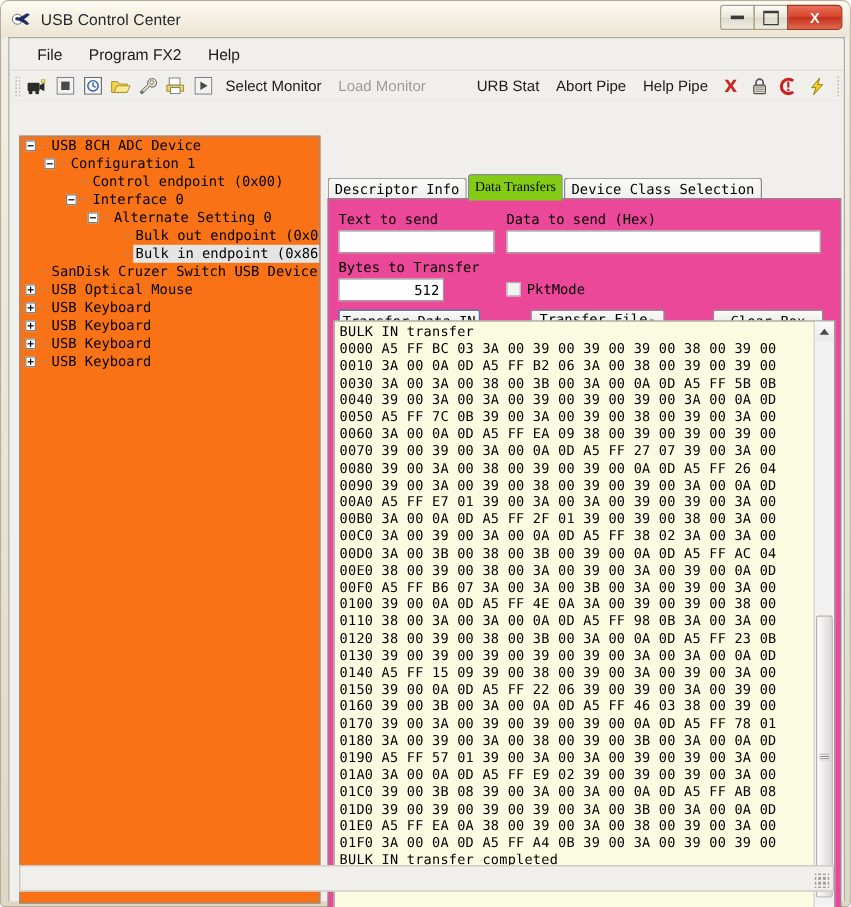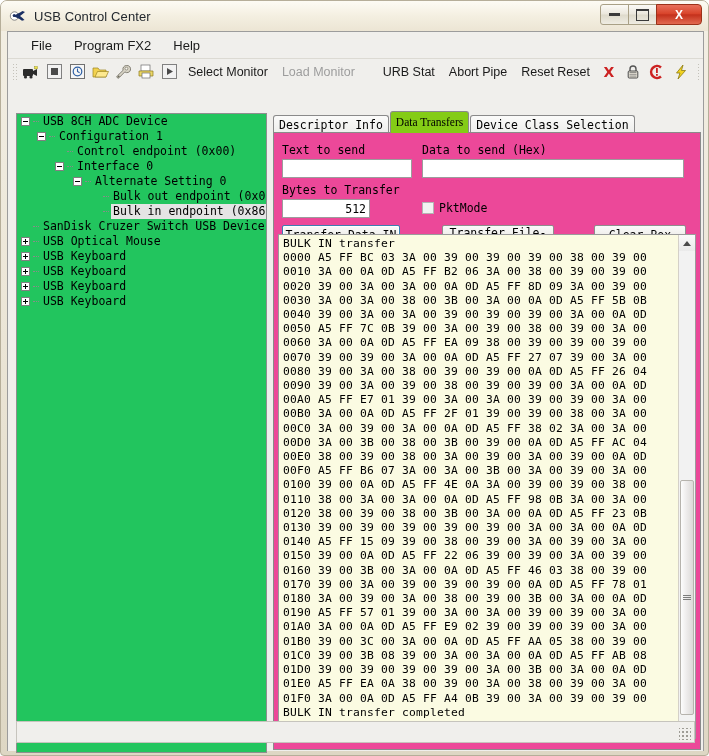--- a/index.html
+++ b/index.html
@@ -142,21 +142,21 @@
     left: 0; top: 52px;
     right: 0; bottom: 0;
     background: #f0efec;
   }
 
   
   .tree-panel {
     position: absolute;
     left: 8px; top: 29px;
     width: 251px; height: 640px;
-    background: #22c55e;
+    background: #f97316;
     border: 1px solid #8e8e8e;
     box-sizing: border-box;
     overflow: hidden;
     font-family: "DejaVu Sans Mono", monospace;
     font-size: 11.5px;
     color: #000;
   }
   .tree-row {
     height: 15px;
     line-height: 15px;
@@ -195,23 +195,24 @@
   .noexp { width: 9px; margin-right:3px; flex:0 0 auto; display:inline-block;}
 
   
   .right-panel {
     position: absolute;
     left: 265px; top: 29px;
     width: 428px; height: 640px;
   }
   .tabstrip {
     display: flex;
-    align-items: flex-end;
+    align-items: center;
     height: 20px;
     position: relative;
+    margin-top: 33px;
   }
   .tab {
     font-family: "DejaVu Sans Mono", monospace;
     font-size: 11.5px;
     color: #000;
     padding: 2px 5px 2px 5px;
     border: 1px solid #8a8a8a;
     border-bottom: none;
     background: linear-gradient(to bottom,#fbfbfa,#ececea);
     margin-right: 1px;
@@ -455,21 +456,21 @@
         </svg>
       </div>
 
       <div class="tb-text">Select Monitor</div>
       <div class="tb-text disabled">Load Monitor</div>
 
       <div class="tb-spacer"></div>
 
       <div class="tb-text">URB Stat</div>
       <div class="tb-text">Abort Pipe</div>
-      <div class="tb-text">Reset Reset</div>
+      <div class="tb-text">Help Pipe</div>
 
       <div class="tb-icon-lg">
         <svg width="16" height="16" viewBox="0 0 16 16">
           <text x="8" y="13" font-family="DejaVu Sans" font-size="14" font-weight="bold" fill="#cc2222" text-anchor="middle">X</text>
         </svg>
       </div>
       <div class="tb-icon-lg">
         <svg width="16" height="16" viewBox="0 0 16 16">
           <path d="M5 7 L5 5 a3 3 0 0 1 6 0 L11 7" fill="none" stroke="#555" stroke-width="1.4"></path>
           <rect x="3.2" y="7" width="9.6" height="7" rx="1" fill="#e8e4d8" stroke="#4a4a4a" stroke-width="1"></rect>
@@ -600,21 +601,20 @@
 
           <button class="btn focus" style="left:8px; top:92px; width:118px; height:20px;">Transfer Data-IN</button>
           <button class="btn" style="left:168px; top:92px; width:112px; height:20px;">Transfer File-IN</button>
           <button class="btn" style="left:320px; top:92px; width:92px; height:20px;">Clear Box</button>
 
           <div class="hexbox">
             <div class="hexscroll" id="hex-lines">
                 <div class="hexline">BULK IN transfer</div>
                 <div class="hexline">0000 A5 FF BC 03 3A 00 39 00 39 00 39 00 38 00 39 00</div>
                 <div class="hexline">0010 3A 00 0A 0D A5 FF B2 06 3A 00 38 00 39 00 39 00</div>
-                <div class="hexline">0020 39 00 3A 00 3A 00 0A 0D A5 FF 8D 09 3A 00 39 00</div>
                 <div class="hexline">0030 3A 00 3A 00 38 00 3B 00 3A 00 0A 0D A5 FF 5B 0B</div>
                 <div class="hexline">0040 39 00 3A 00 3A 00 39 00 39 00 39 00 3A 00 0A 0D</div>
                 <div class="hexline">0050 A5 FF 7C 0B 39 00 3A 00 39 00 38 00 39 00 3A 00</div>
                 <div class="hexline">0060 3A 00 0A 0D A5 FF EA 09 38 00 39 00 39 00 39 00</div>
                 <div class="hexline">0070 39 00 39 00 3A 00 0A 0D A5 FF 27 07 39 00 3A 00</div>
                 <div class="hexline">0080 39 00 3A 00 38 00 39 00 39 00 0A 0D A5 FF 26 04</div>
                 <div class="hexline">0090 39 00 3A 00 39 00 38 00 39 00 39 00 3A 00 0A 0D</div>
                 <div class="hexline">00A0 A5 FF E7 01 39 00 3A 00 3A 00 39 00 39 00 3A 00</div>
                 <div class="hexline">00B0 3A 00 0A 0D A5 FF 2F 01 39 00 39 00 38 00 3A 00</div>
                 <div class="hexline">00C0 3A 00 39 00 3A 00 0A 0D A5 FF 38 02 3A 00 3A 00</div>
@@ -625,21 +625,20 @@
                 <div class="hexline">0110 38 00 3A 00 3A 00 0A 0D A5 FF 98 0B 3A 00 3A 00</div>
                 <div class="hexline">0120 38 00 39 00 38 00 3B 00 3A 00 0A 0D A5 FF 23 0B</div>
                 <div class="hexline">0130 39 00 39 00 39 00 39 00 39 00 3A 00 3A 00 0A 0D</div>
                 <div class="hexline">0140 A5 FF 15 09 39 00 38 00 39 00 3A 00 39 00 3A 00</div>
                 <div class="hexline">0150 39 00 0A 0D A5 FF 22 06 39 00 39 00 3A 00 39 00</div>
                 <div class="hexline">0160 39 00 3B 00 3A 00 0A 0D A5 FF 46 03 38 00 39 00</div>
                 <div class="hexline">0170 39 00 3A 00 39 00 39 00 39 00 0A 0D A5 FF 78 01</div>
                 <div class="hexline">0180 3A 00 39 00 3A 00 38 00 39 00 3B 00 3A 00 0A 0D</div>
                 <div class="hexline">0190 A5 FF 57 01 39 00 3A 00 3A 00 39 00 39 00 3A 00</div>
                 <div class="hexline">01A0 3A 00 0A 0D A5 FF E9 02 39 00 39 00 39 00 3A 00</div>
-                <div class="hexline">01B0 39 00 3C 00 3A 00 0A 0D A5 FF AA 05 38 00 39 00</div>
                 <div class="hexline">01C0 39 00 3B 08 39 00 3A 00 3A 00 0A 0D A5 FF AB 08</div>
                 <div class="hexline">01D0 39 00 39 00 39 00 39 00 3A 00 3B 00 3A 00 0A 0D</div>
                 <div class="hexline">01E0 A5 FF EA 0A 38 00 39 00 3A 00 38 00 39 00 3A 00</div>
                 <div class="hexline">01F0 3A 00 0A 0D A5 FF A4 0B 39 00 3A 00 39 00 39 00</div>
                 <div class="hexline">BULK IN transfer completed</div>
               </div>
             <div class="vscroll">
               <div class="vs-arrow top">
                   <span class="vs-tri up"></span>
                 </div>

